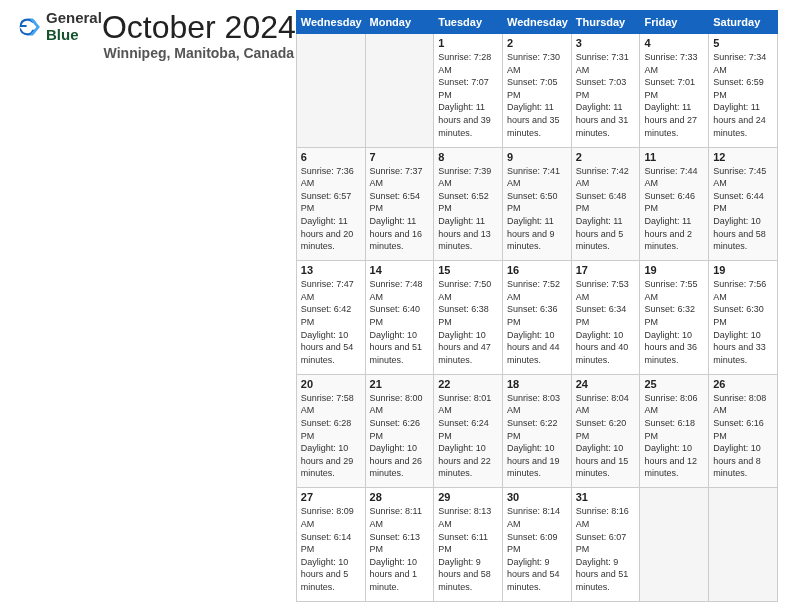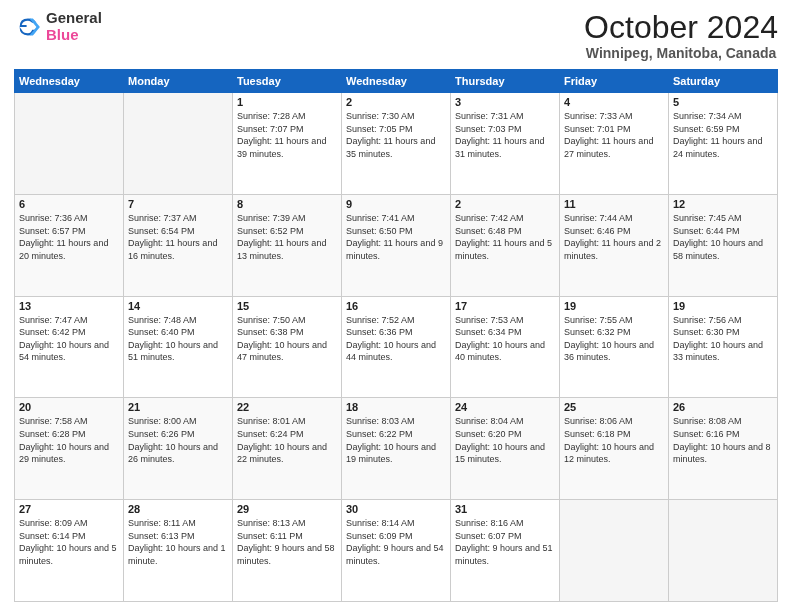--- a/index.html
+++ b/index.html
@@ -9,21 +9,21 @@
       width: 792px;
       height: 612px;
       overflow: hidden;
     }
     .page {
       width: 792px;
       height: 612px;
       background: #fff;
       padding: 10px 14px;
       display: flex;
-      flex-direction: column;
+      flex-direction: row;
     }
     .header {
       display: flex;
       justify-content: space-between;
       align-items: flex-start;
       margin-bottom: 8px;
     }
     .logo {
       display: flex;
       align-items: center;
@@ -35,21 +35,21 @@
       line-height: 1.1;
     }
     .logo-general {
       font-size: 15px;
       font-weight: bold;
       color: #333;
     }
     .logo-blue {
       font-size: 15px;
       font-weight: bold;
-      color: #ec4899;
+      color: #14532d;
     }
     .logo-icon {
       width: 28px;
       height: 28px;
     }
     .title-block {
       text-align: center;
     }
     .main-title {
       font-size: 32px;

